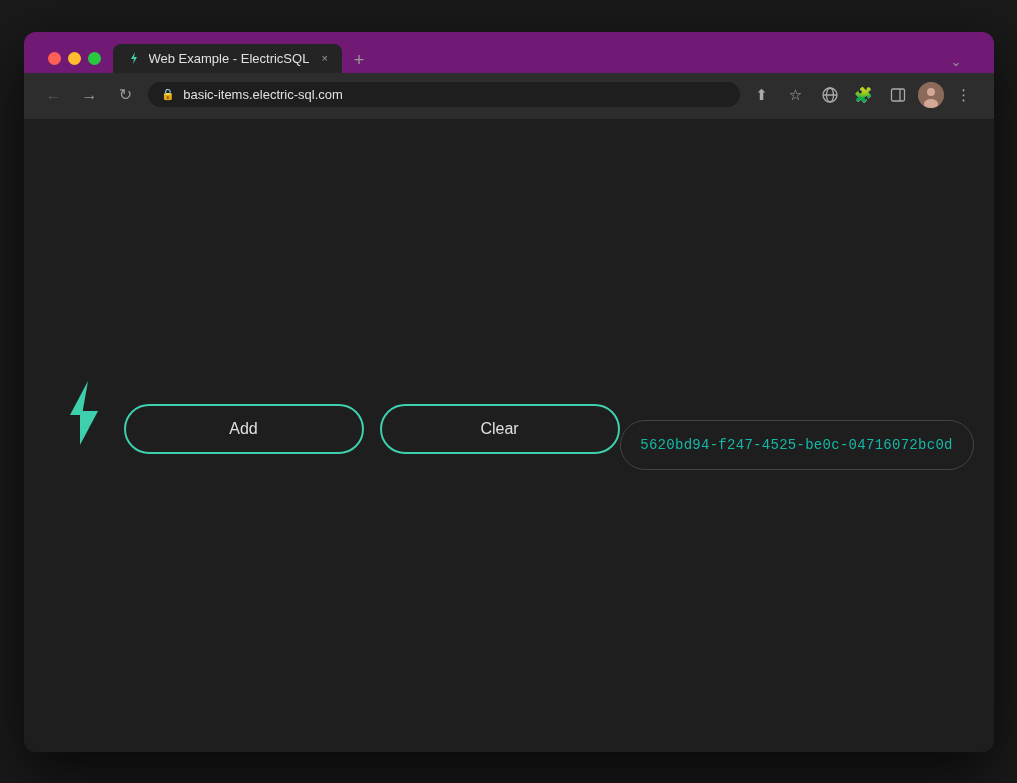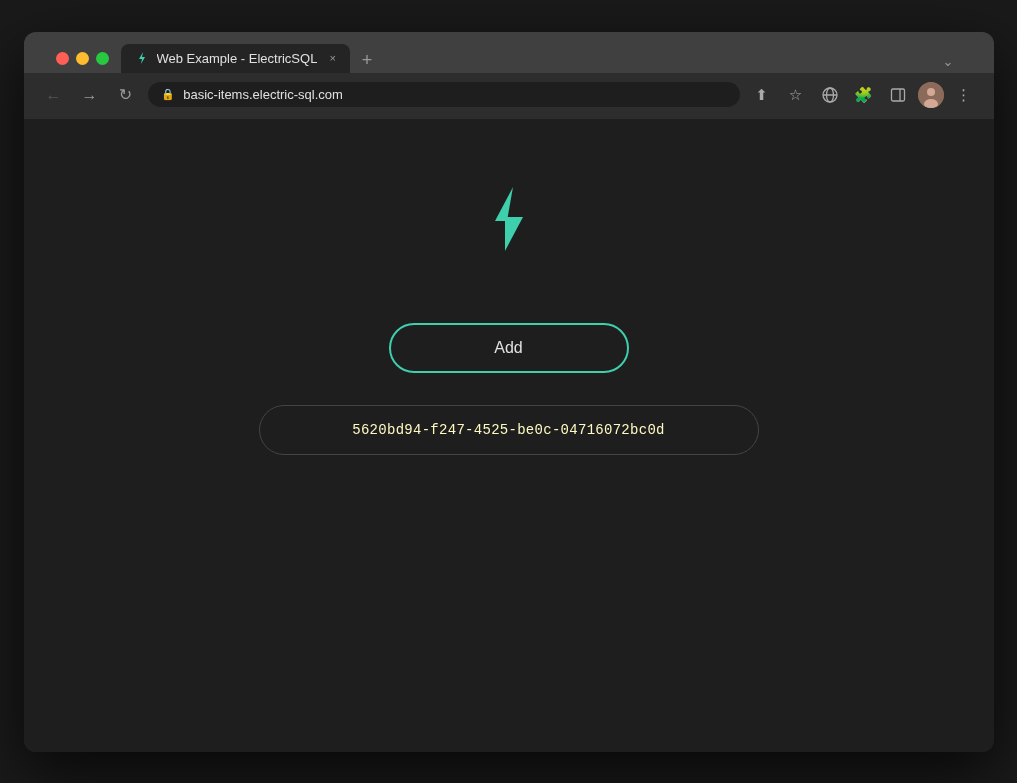--- a/index.html
+++ b/index.html
@@ -20,22 +20,22 @@
       background: #242424;
       border-radius: 12px;
       box-shadow: 0 20px 60px rgba(0,0,0,0.7);
       overflow: hidden;
       display: flex;
       flex-direction: column;
     }
 
     
     .browser-titlebar {
-      background: #404040;
-      padding: 12px 32px 0;
+      background: #701a75;
+      padding: 12px 24px 0;
       display: flex;
       flex-direction: column;
       gap: 10px;
     }
 
     .titlebar-top {
       display: flex;
       align-items: center;
       gap: 12px;
     }
@@ -179,21 +179,21 @@
       font-size: 11px;
       color: white;
       overflow: hidden;
     }
 
     
     .page-content {
       flex: 1;
       background: #1e1e1e;
       display: flex;
-      flex-direction: column;
+      flex-direction: row;
       align-items: center;
       padding: 60px 20px 40px;
     }
 
     
     .logo-container {
       margin-bottom: 60px;
     }
 
     .logo-svg {
@@ -230,21 +230,21 @@
       gap: 10px;
       width: 500px;
     }
 
     .item-row {
       width: 100%;
       height: 50px;
       border-radius: 999px;
       border: 1.5px solid #444;
       background: transparent;
-      color: #fef9c3;
+      color: #14b8a6;
       font-size: 14px;
       font-family: 'Courier New', monospace;
       display: flex;
       align-items: center;
       justify-content: center;
       cursor: pointer;
       letter-spacing: 0.02em;
     }
   </style>
 </head>
@@ -322,20 +322,21 @@
       <svg class="logo-svg" viewBox="0 0 80 80" fill="none">
 
         <polygon points="44,8 26,42 38,42" fill="#3ecfac"></polygon>
 
         <polygon points="36,38 54,38 36,72" fill="#3ecfac"></polygon>
       </svg>
     </div>
 
     <div class="buttons-row">
       <button class="action-btn">Add</button>
+      <button class="action-btn">Clear</button>
     </div>
 
     <div class="items-list">
       <div class="item-row">5620bd94-f247-4525-be0c-04716072bc0d</div>
     </div>
 
   </div>
 </div>
 
 </body></html>

